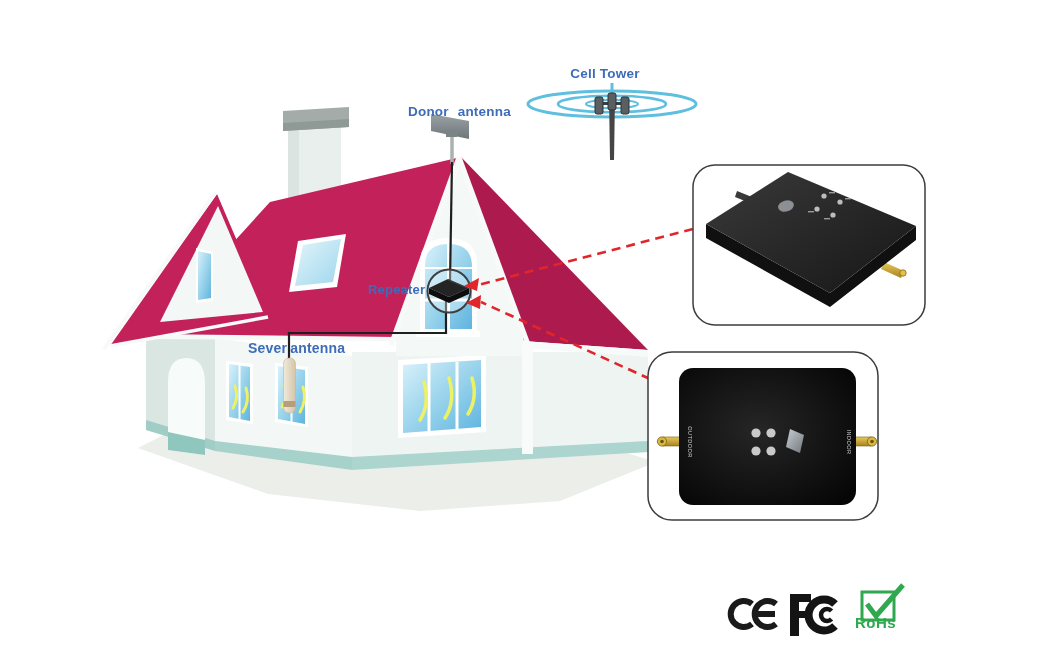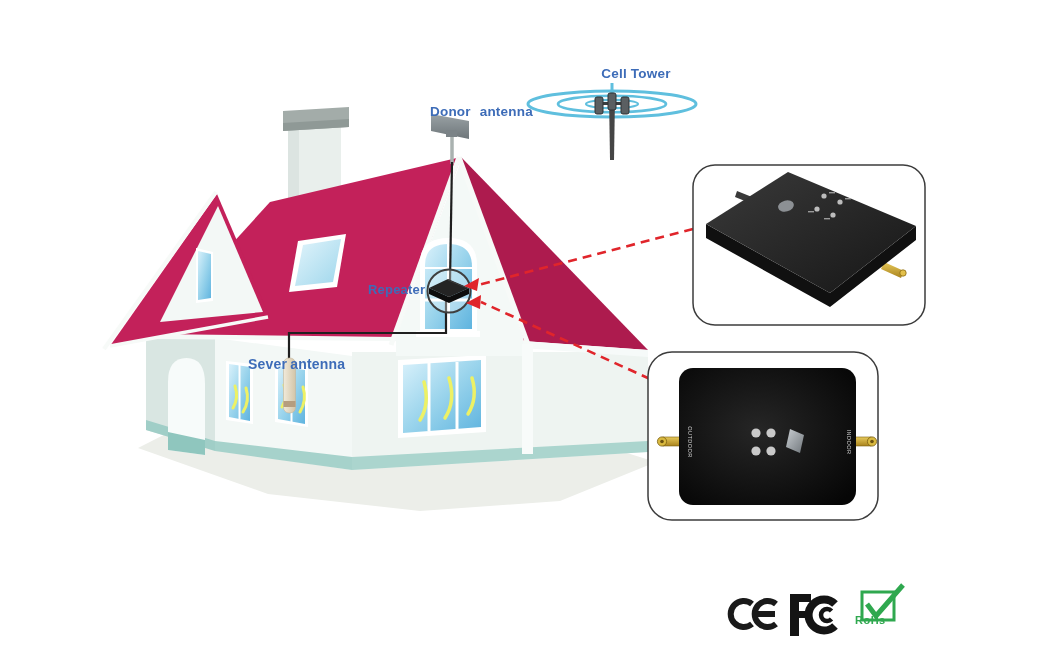--- a/index.html
+++ b/index.html
@@ -5,27 +5,27 @@
   html,body{margin:0;padding:0;background:#ffffff;}
   .stage{
     position:relative;width:1059px;height:662px;background:#ffffff;overflow:hidden;
     font-family:"Liberation Sans",sans-serif;
   }
   .scene{position:absolute;left:0;top:0;}
   .lbl{
     position:absolute;color:#3d6cb8;font-weight:bold;font-size:13.5px;
     white-space:nowrap;letter-spacing:.2px;
   }
-  .lbl-cell{left:598px;top:66px;width:76px;text-align:center;}
-  .lbl-donor{left:408px;top:104px;word-spacing:5px;margin-left:22px;}
+  .lbl-cell{left:567px;top:66px;width:76px;text-align:center;}
+  .lbl-donor{left:408px;top:104px;word-spacing:5px;}
   .lbl-repeater{left:368px;top:282px;font-size:13px;}
-  .lbl-sever{left:248px;top:356px;font-size:14px;word-spacing:-1px;}
+  .lbl-sever{left:248px;top:340px;font-size:14px;word-spacing:-1px;}
   .lbl-rohs{
     position:absolute;left:855px;top:614px;color:#2fa84f;font-weight:bold;
-    font-size:11px;letter-spacing:.5px;
+    font-size:15px;letter-spacing:.5px;
   }
 </style>
 </head>
 <body>
 
 <div class="stage">
 
   <svg class="scene" width="1059" height="662" viewBox="0 0 1059 662">
     <defs>
       <linearGradient id="glass" x1="0" y1="0" x2="1" y2="1">

